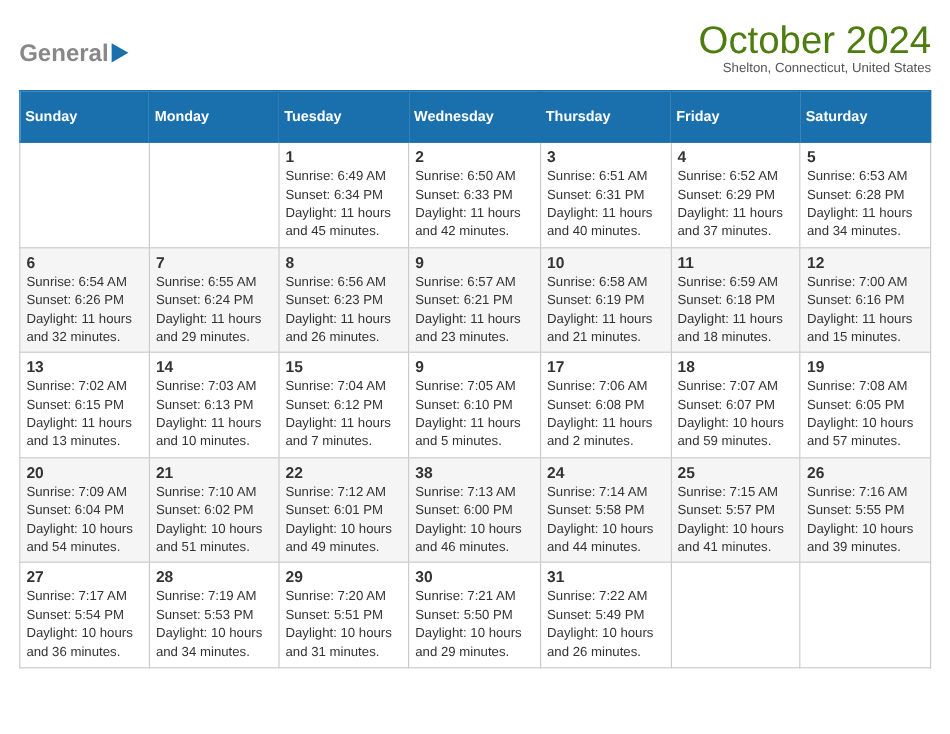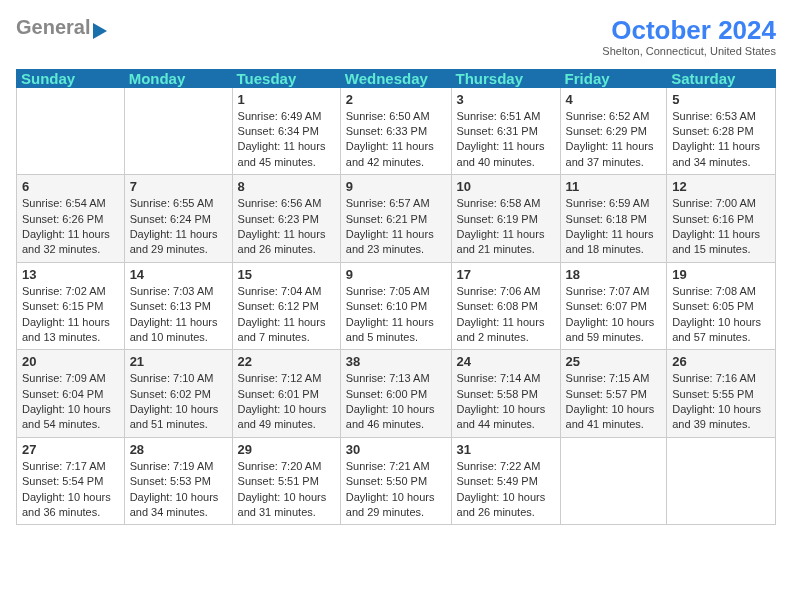--- a/index.html
+++ b/index.html
@@ -11,40 +11,40 @@
       padding: 16px;
     }
     .header {
       display: flex;
       justify-content: space-between;
       align-items: flex-start;
       margin-bottom: 12px;
     }
     .title-block { text-align: right; }
     .month-title {
-      font-size: 26px;
-      font-weight: bold;
-      color: #3b82f6;
+      font-size: 32px;
+      font-weight: normal;
+      color: #4d7c0f;
       line-height: 1.1;
     }
     .location {
       font-size: 11px;
       color: #555;
     }
     table {
       width: 100%;
       border-collapse: collapse;
       font-size: 11px;
     }
     thead th {
       background: #1a6fad;
-      color: #5eead4;
-      padding: 0 4px;
+      color: #ffffff;
+      padding: 14px 4px;
       text-align: left;
-      font-size: 15px;
+      font-size: 12px;
       font-weight: bold;
       border: 1px solid #1a6fad;
     }
     td {
       border: 1px solid #ccc;
       vertical-align: top;
       padding: 4px 5px;
       width: 113px;
       min-height: 80px;
       background: #fff;
@@ -57,21 +57,21 @@
       display: block;
       margin-bottom: 2px;
     }
     .day-info {
       color: #333;
       font-size: 11px;
       line-height: 1.4;
     }
     .empty { background: #fff !important; }
     .logo-wrap { display: flex; flex-direction: column; }
-    .logo-row1 { display: flex; align-items: flex-end; }
+    .logo-row1 { display: flex; align-items: flex-start; margin-top: 18px; }
   </style>
 </head>
 <body>
 
 <div class="header">
   <div class="logo-wrap">
     <div class="logo-row1">
       <span style="font-size:20px;font-weight:bold;color:#888;">General</span>
       <span style="display:inline-block;width:0;height:0;border-top:8px solid transparent;border-bottom:8px solid transparent;border-left:14px solid #1a6fad;margin-left:3px;margin-top:2px;"></span>
     </div>

